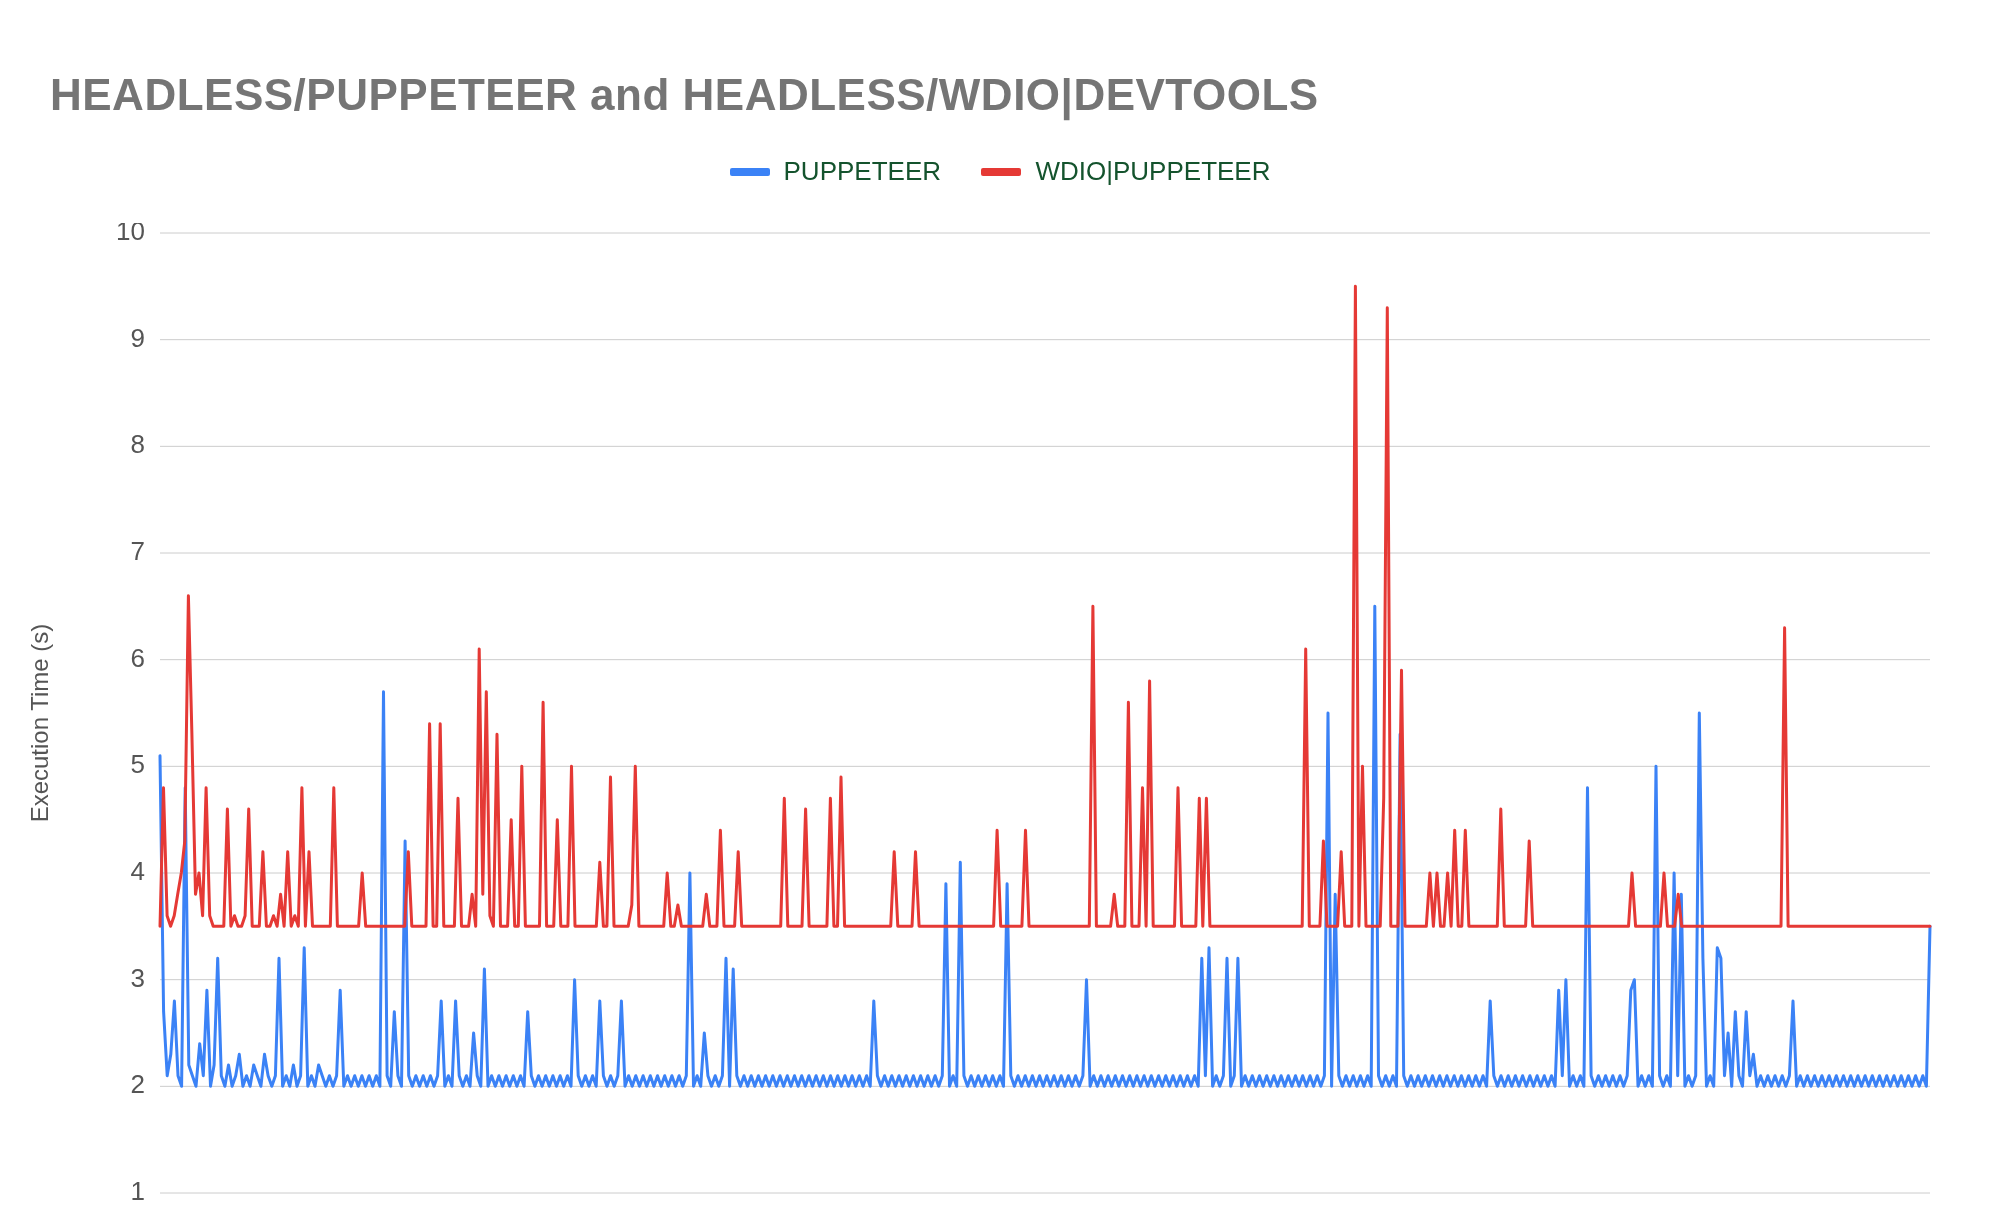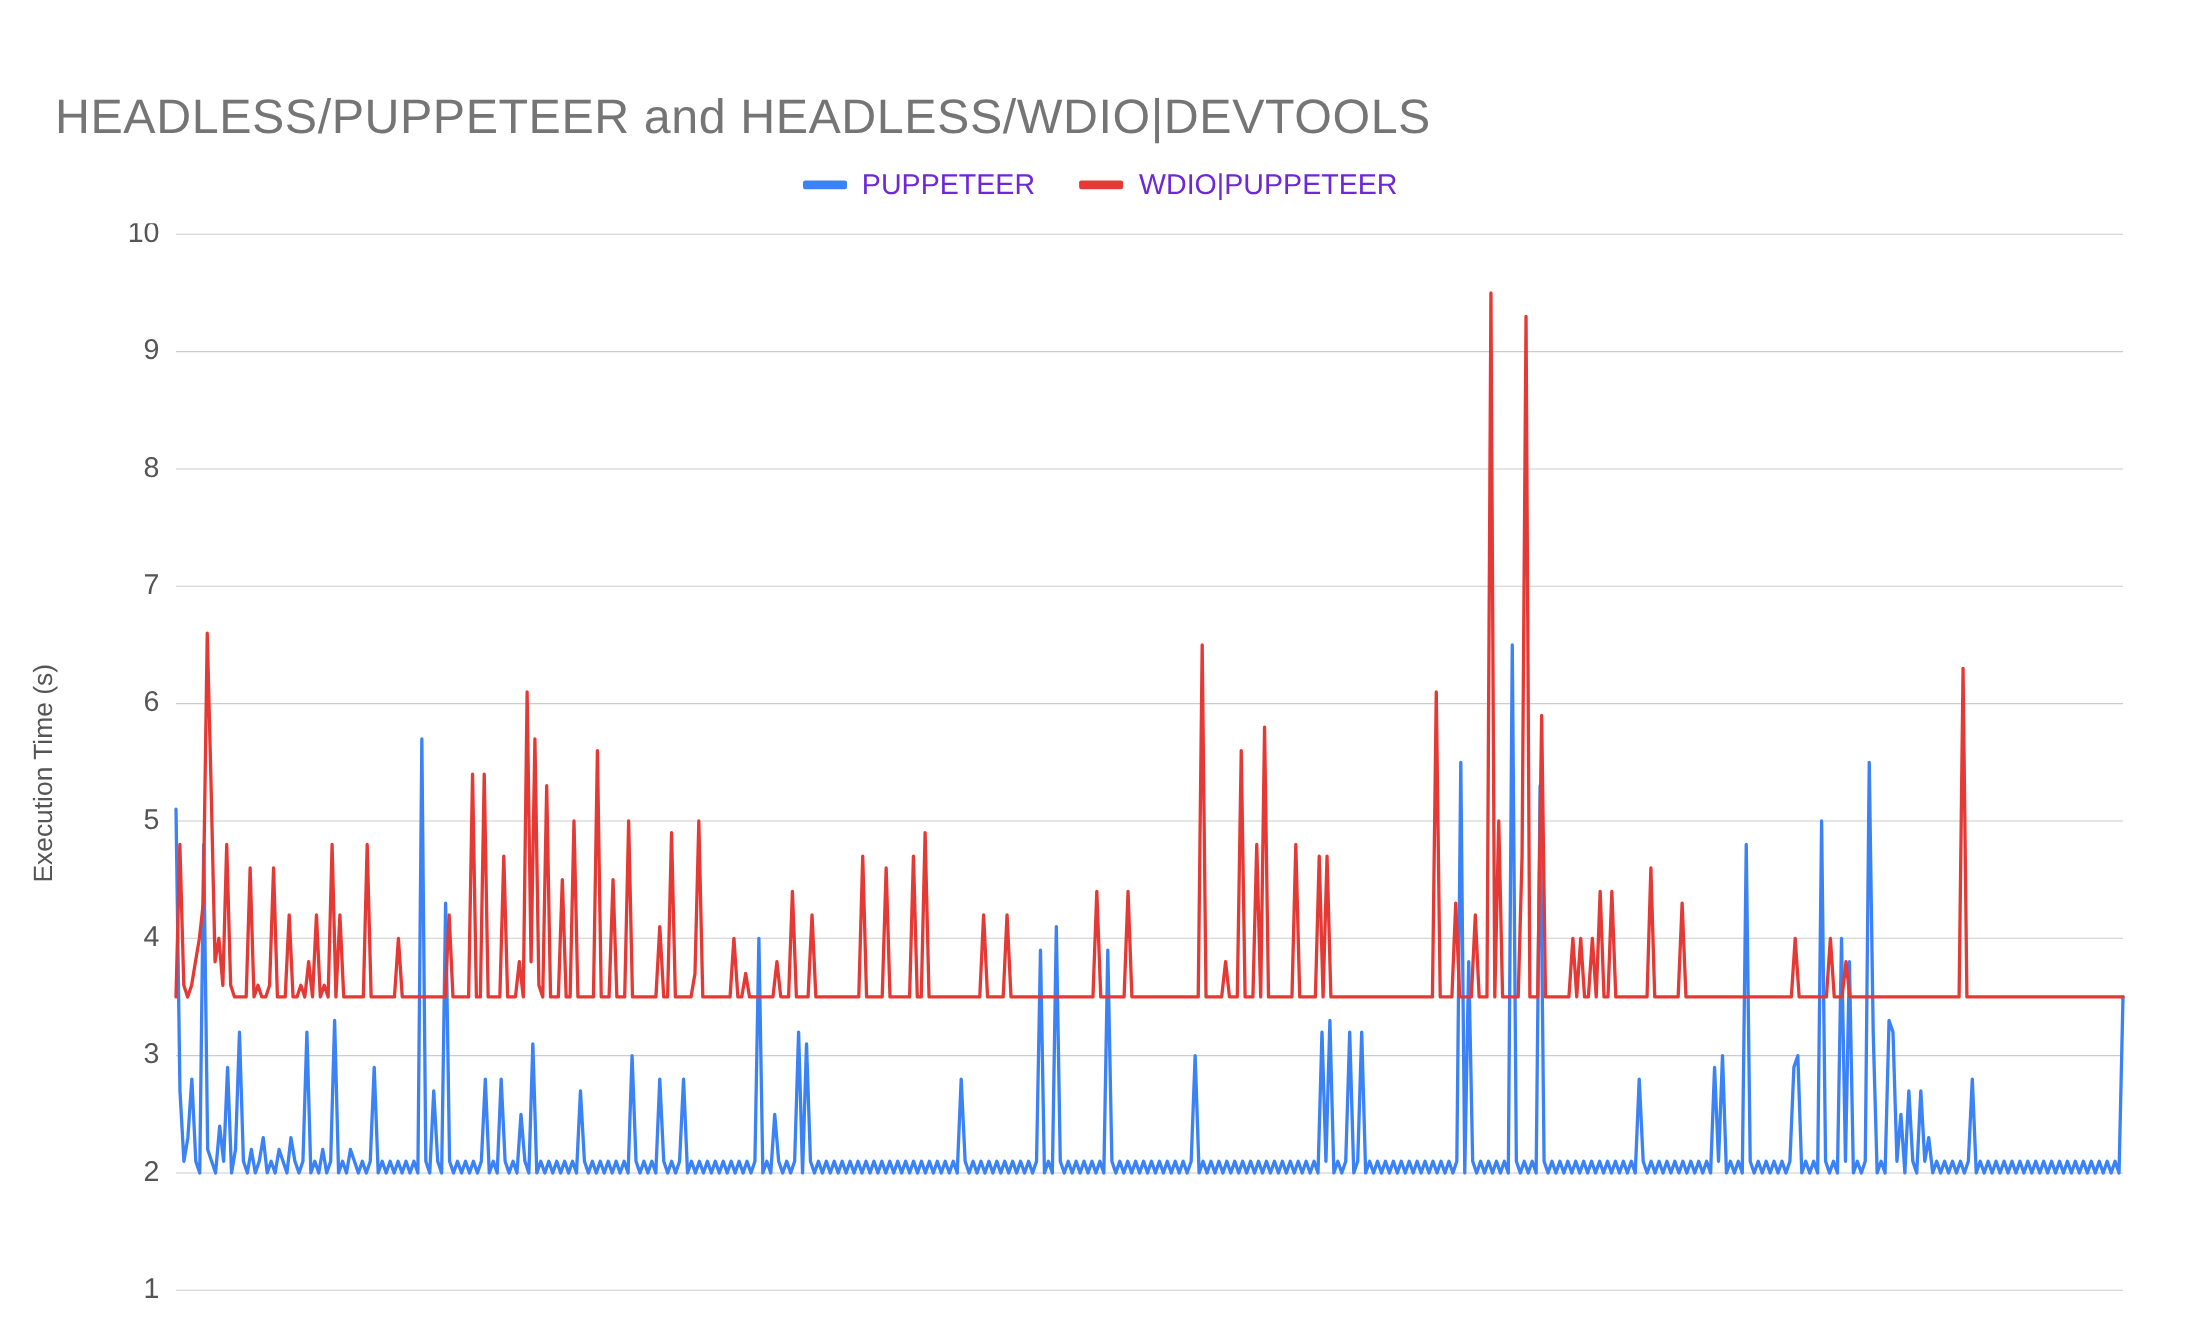--- a/index.html
+++ b/index.html
@@ -14,34 +14,34 @@
   }
   .container {
     position: relative;
     width: 2000px;
     height: 1222px;
     padding: 40px 50px 40px 50px;
   }
   .title {
     font-size: 44px;
     color: #757575;
-    font-weight: 400;
+    font-weight: 700;
     letter-spacing: 0.5px;
-    margin: 42px 0 20px 0;
+    margin: 30px 0 20px 0;
   }
   .legend {
     text-align: center;
     margin-bottom: 20px;
   }
   .legend-item {
     display: inline-flex;
     align-items: center;
-    margin: 0 18px;
+    margin: 16px 18px;
     font-size: 26px;
-    color: #6d28d9;
+    color: #14532d;
   }
   .legend-swatch {
     display: inline-block;
     width: 40px;
     height: 8px;
     border-radius: 2px;
     margin-right: 14px;
   }
   .plot-wrap {
     position: relative;

